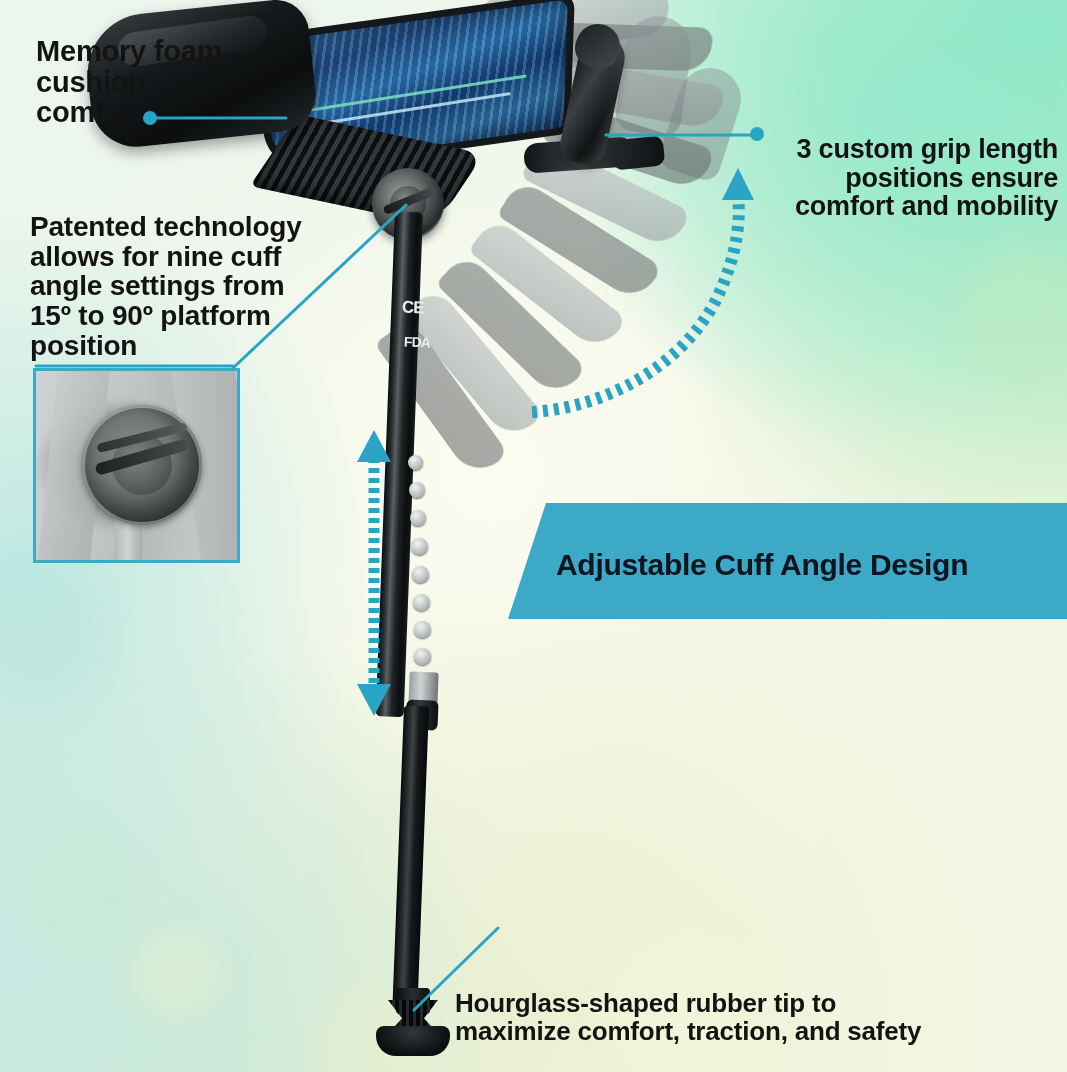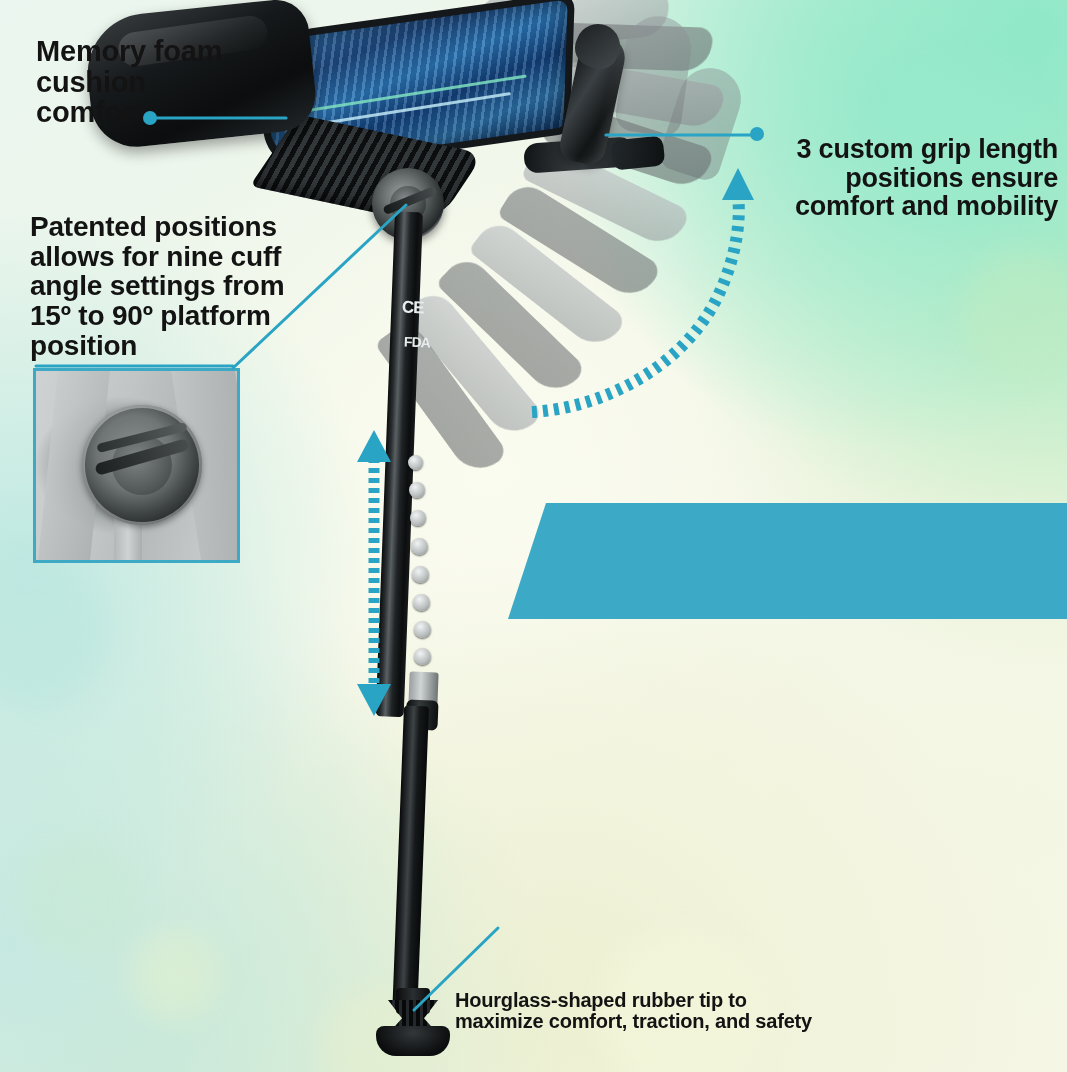--- a/index.html
+++ b/index.html
@@ -26,21 +26,21 @@
   }
   .blob{position:absolute;border-radius:50%;filter:blur(14px);}
 
   
   .calloutText{position:absolute;color:#131313;font-weight:bold;line-height:1.06;
     letter-spacing:-0.2px;}
   #txt-memory{left:36px;top:36px;font-size:29px;width:260px;}
   #txt-patent{left:30px;top:212px;font-size:28px;width:290px;}
   #txt-grip{left:768px;top:119px;font-size:27px;width:290px;text-align:right;margin-top:16px;}
   #txt-legs{left:168px;top:634px;font-size:27px;width:195px;text-align:right;}
-  #txt-tip{left:455px;top:990px;font-size:20px;width:520px;}
+  #txt-tip{left:455px;top:990px;font-size:26px;width:520px;}
 
   
   #banner{position:absolute;left:508px;top:503px;width:559px;height:116px;
     background:#3ca9c6;
     clip-path:polygon(38px 0, 559px 0, 559px 116px, 0 116px);
     box-shadow:0 1px 3px rgba(0,0,0,.08);}
   #banner-label{position:absolute;left:556px;top:548px;width:500px;
     font-size:30px;font-weight:bold;color:#0e1420;letter-spacing:-0.3px;}
   svg.overlay{position:absolute;left:0;top:0;width:1067px;height:1072px;
     pointer-events:none;overflow:visible;}
@@ -167,20 +167,21 @@
   <div class="bg-base"></div>
   <div class="blob" style="left:-40px;top:560px;width:150px;height:150px;background:rgba(186,229,222,.55);"></div>
   <div class="blob" style="left:20px;top:840px;width:120px;height:120px;background:rgba(199,233,209,.5);"></div>
   <div class="blob" style="left:130px;top:930px;width:90px;height:90px;background:rgba(226,240,205,.55);"></div>
   <div class="blob" style="left:880px;top:60px;width:160px;height:160px;background:rgba(150,234,205,.45);"></div>
   <div class="blob" style="left:960px;top:250px;width:130px;height:130px;background:rgba(196,236,190,.45);"></div>
   <div class="blob" style="left:600px;top:930px;width:170px;height:170px;background:rgba(243,246,219,.6);"></div>
   <div class="blob" style="left:320px;top:990px;width:110px;height:110px;background:rgba(232,240,206,.5);"></div>
 
   <div id="banner"></div>
+  <div id="banner-label">Adjustable Cuff Angle Design</div>
 
   <div id="product">
 
     <div class="ghost cuffGhost lt" style="left:500px;top:8px;transform:rotate(-6deg);"></div>
     <div class="ghost cuffGhost" style="left:545px;top:22px;transform:rotate(2deg);"></div>
     <div class="ghost cuffGhost lt" style="left:560px;top:58px;transform:rotate(10deg);"></div>
     <div class="ghost cuffGhost" style="left:555px;top:98px;transform:rotate(18deg);"></div>
     <div class="ghost cuffGhost lt" style="left:540px;top:138px;transform:rotate(26deg);"></div>
     <div class="ghost cuffGhost" style="left:520px;top:178px;transform:rotate(32deg);"></div>
     <div class="ghost cuffGhost lt" style="left:495px;top:216px;transform:rotate(38deg);"></div>
@@ -276,21 +277,21 @@
     </g>
   </svg>
 
   <div class="calloutText" id="txt-memory">
     <div>Memory foam</div>
     <div>cushion</div>
     <div>comfort</div>
   </div>
 
   <div class="calloutText" id="txt-patent">
-    <div>Patented positions</div>
+    <div>Patented technology</div>
     <div>allows for nine cuff</div>
     <div>angle settings from</div>
     <div>15º to 90º platform</div>
     <div>position</div>
   </div>
 
   <div class="calloutText" id="txt-grip">
     <div>3 custom grip length</div>
     <div>positions ensure</div>
     <div>comfort and mobility</div>

